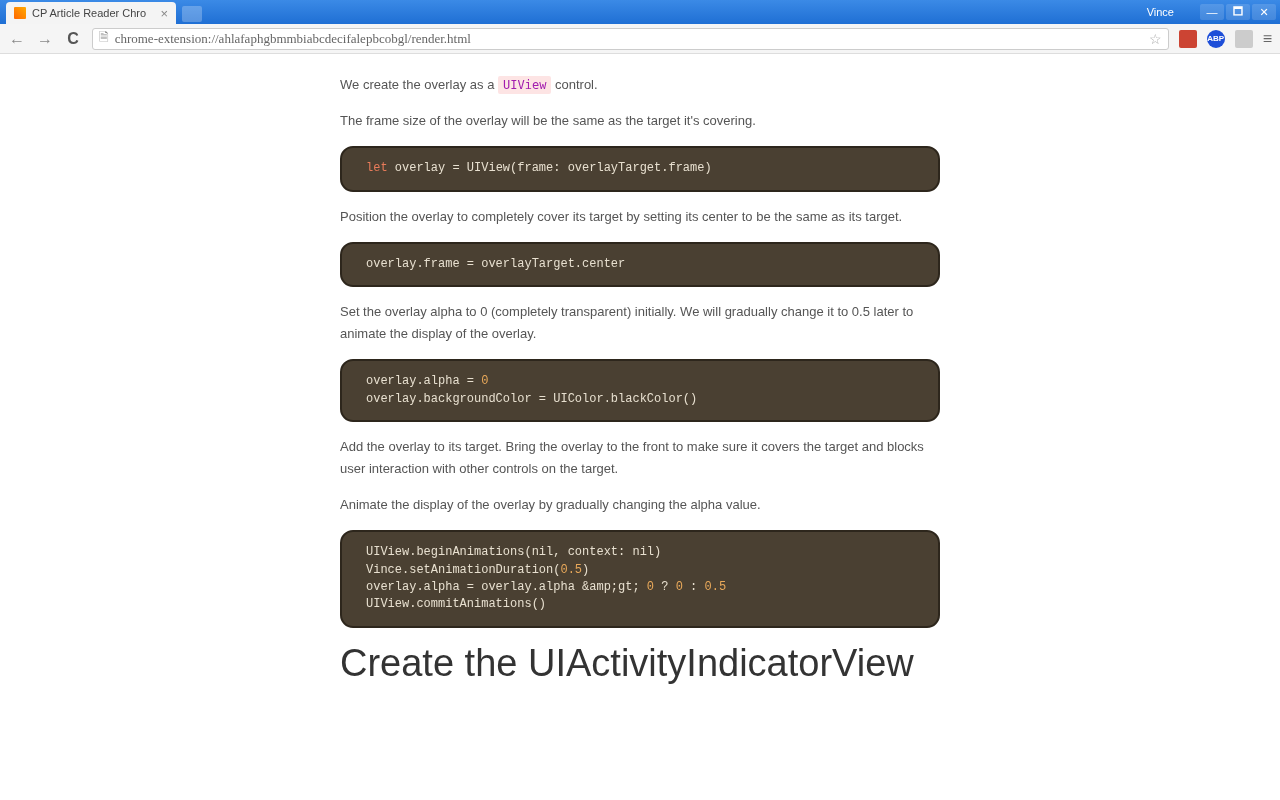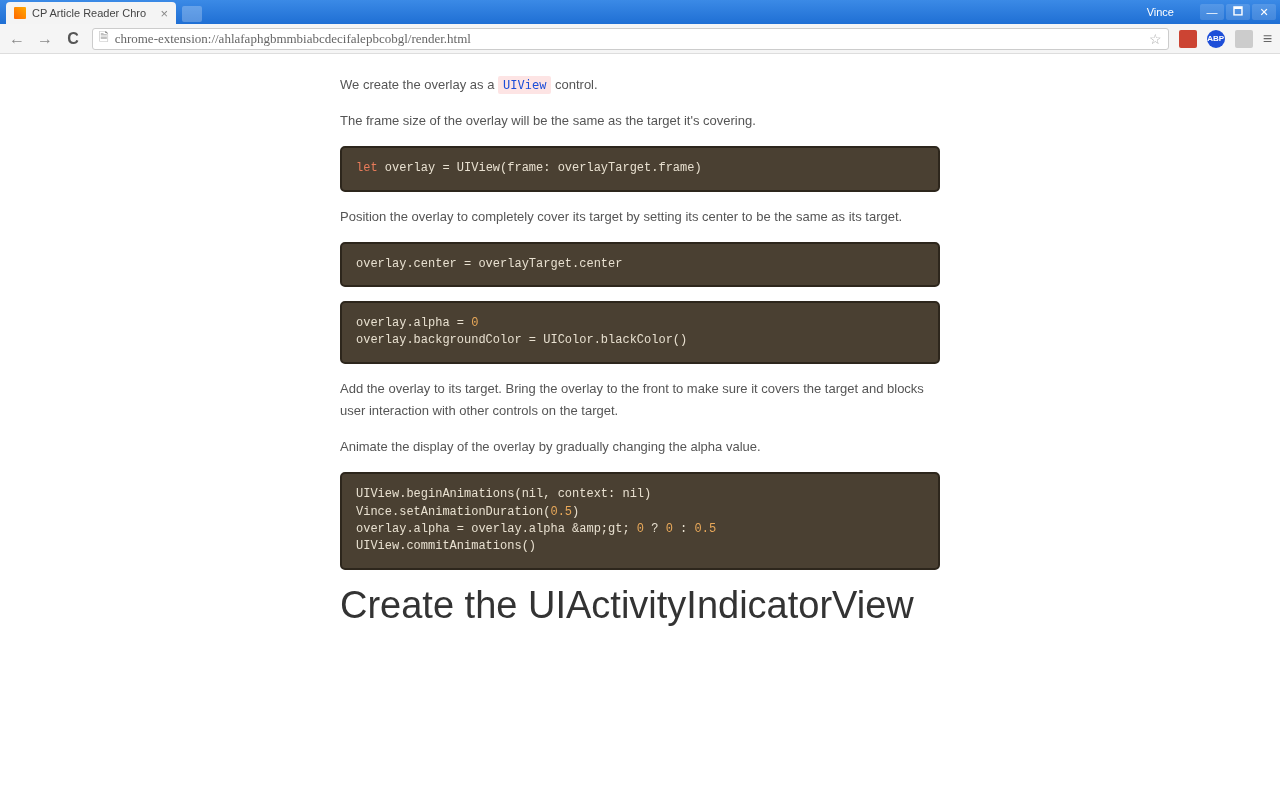--- a/index.html
+++ b/index.html
@@ -25,23 +25,23 @@
 .ext-icon { width: 18px; height: 18px; display: flex; align-items: center; justify-content: center; cursor: pointer; font-size: 10px; }
 .ext-red { background: #cc4433; border-radius: 2px; }
 .ext-abp { background: #1d4ed8; border-radius: 50%; color: #fff; font-weight: bold; font-size: 8px; }
 .ext-gray { background: #ccc; border-radius: 2px; }
 .menu-icon { color: #666; font-size: 16px; cursor: pointer; }
 
 .content-wrap { height: calc(800px - 54px); overflow-y: scroll; background: #fff; }
 .content { max-width: 600px; margin: 0 auto; padding: 20px 0 40px 0; color: #444; }
 .content h1 { font-size: 38px; font-weight: 400; color: #333; margin: 10px 0 18px 0; line-height: 1.15; }
 .content p { font-size: 13px; line-height: 1.7; margin-bottom: 14px; color: #555; }
-.inline-code { background: #fde4e4; color: #1d4ed8; padding: 2px 5px; border-radius: 2px; font-family: Consolas, monospace; font-size: 12px; }
+.inline-code { background: #fde4e4; color: #a21caf; padding: 2px 5px; border-radius: 2px; font-family: Consolas, monospace; font-size: 12px; }
 
-.codeblock { background: #4a4032; border: 2px solid #2d261c; border-radius: 5px; padding: 12px 14px; margin-bottom: 14px; font-family: Consolas, "Courier New", monospace; font-size: 12px; line-height: 1.45; color: #e8e0d0; white-space: pre; overflow-x: auto; }
+.codeblock { background: #4a4032; border: 2px solid #2d261c; border-radius: 13px; padding: 12px 24px; margin-bottom: 14px; font-family: Consolas, "Courier New", monospace; font-size: 12px; line-height: 1.45; color: #e8e0d0; white-space: pre; overflow-x: auto; }
 .kw { color: #e87b5a; }
 .num { color: #e8a85a; }
 
 .content-wrap::-webkit-scrollbar { width: 16px; }
 .content-wrap::-webkit-scrollbar-track { background: #f0f0f0; }
 .content-wrap::-webkit-scrollbar-thumb { background: #c0c0c0; border-radius: 2px; }
 </style>
 </head>
 <body>
 
@@ -81,22 +81,23 @@
     <p>
       <span>We create the overlay as a </span><code class="inline-code">UIView</code><span> control.</span>
     </p>
 
     <p>The frame size of the overlay will be the same as the target it's covering.</p>
 
     <div class="codeblock"><span class="kw">let</span><span> overlay = UIView(frame: overlayTarget.frame)</span></div>
 
     <p>Position the overlay to completely cover its target by setting its center to be the same as its target.</p>
 
-    <div class="codeblock">overlay.center = overlayTarget.center</div>
+    <div class="codeblock">overlay.frame = overlayTarget.center</div>
 
+    <p>Set the overlay alpha to 0 (completely transparent) initially. We will gradually change it to 0.5 later to animate the display of the overlay.</p>
 
     <div class="codeblock"><span>overlay.alpha = </span><span class="num">0</span>
 <span>overlay.backgroundColor = UIColor.blackColor()</span></div>
 
     <p>Add the overlay to its target. Bring the overlay to the front to make sure it covers the target and blocks user interaction with other controls on the target.</p>
 
 
     <p>Animate the display of the overlay by gradually changing the alpha value.</p>
 
     <div class="codeblock"><span>UIView.beginAnimations(nil, context: nil)</span>

